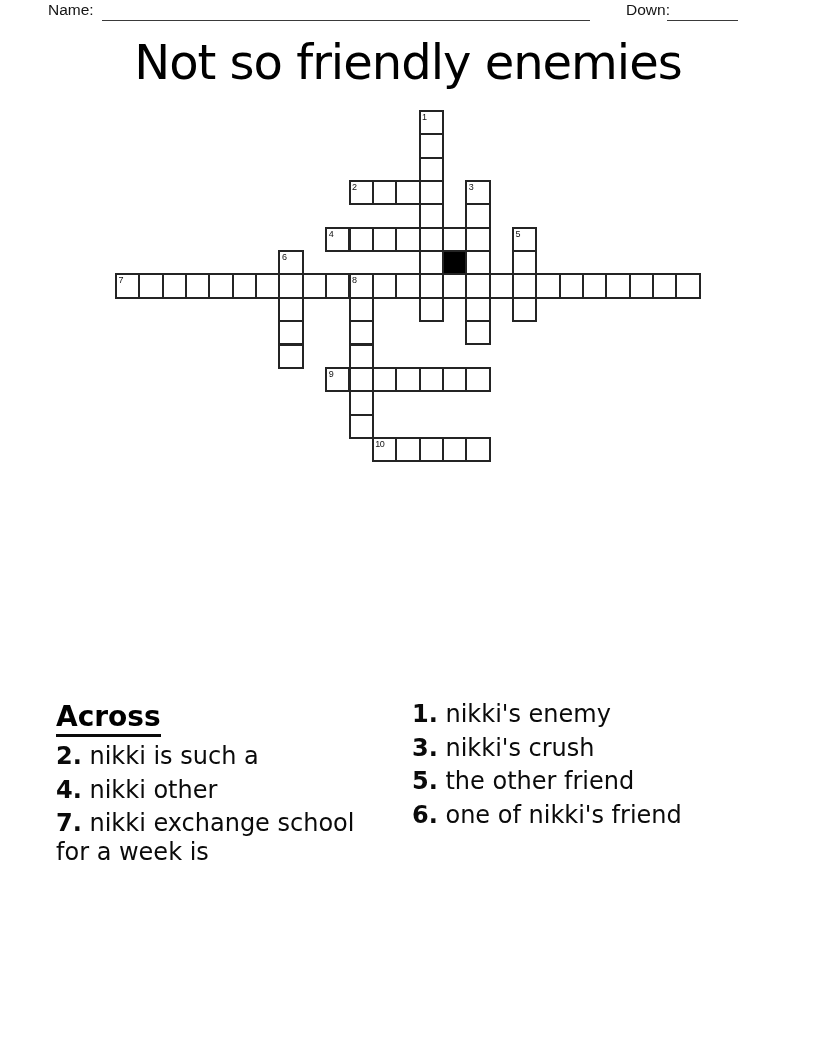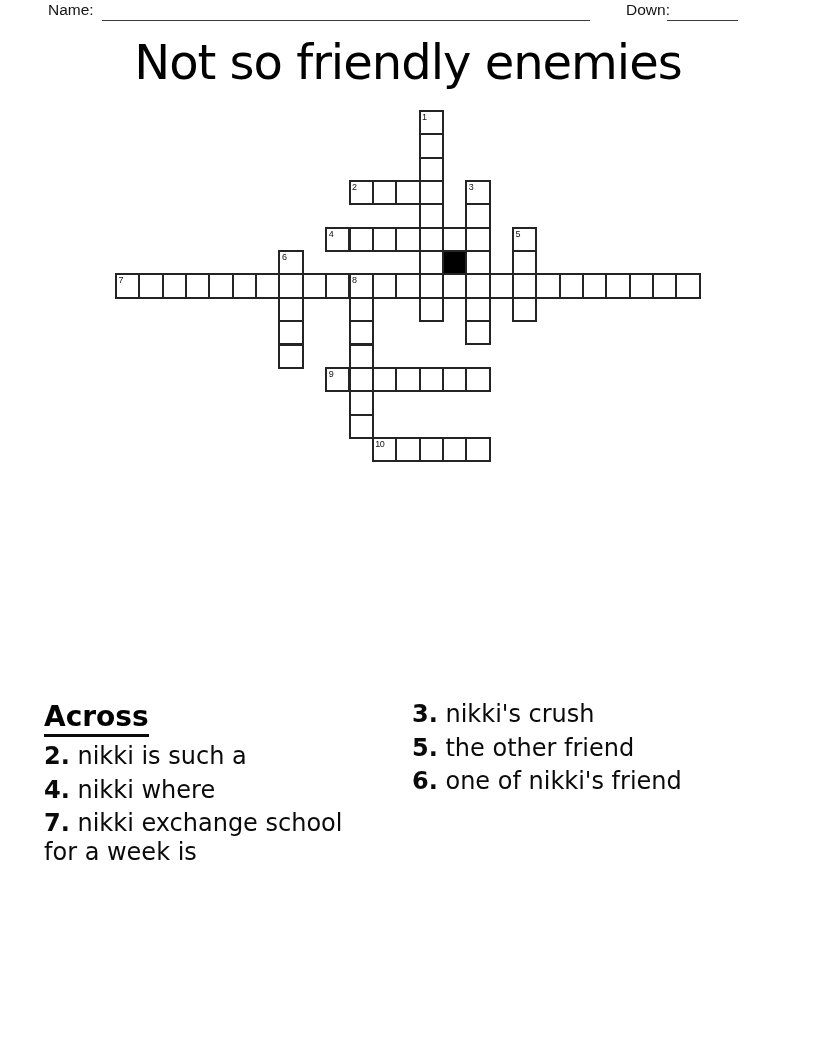--- a/index.html
+++ b/index.html
@@ -125,32 +125,33 @@
       <div class="cell" style="left: 371.85px; top: 436.9px; width: 25.35px; height: 25.35px;">
         <span class="cellnum">10</span>
       </div>
       <div class="cell" style="left: 395.2px; top: 436.9px; width: 25.35px; height: 25.35px;"></div>
       <div class="cell" style="left: 418.55px; top: 436.9px; width: 25.35px; height: 25.35px;"></div>
       <div class="cell" style="left: 441.9px; top: 436.9px; width: 25.35px; height: 25.35px;"></div>
       <div class="cell" style="left: 465.25px; top: 436.9px; width: 25.35px; height: 25.35px;"></div>
       <div class="cell black" style="left: 441.9px; top: 250.1px; width: 25.35px; height: 25.35px;"></div>
     </div>
 
-  <div class="clues" style="left:44px;">
+  <div class="clues" style="left:56px;">
     <h2>
       <span>Across</span>
     </h2>
     <div id="across-list">
         <div class="clue"><b>2.</b><span> nikki is such a</span></div>
-        <div class="clue"><b>4.</b><span> nikki where</span></div>
+        <div class="clue"><b>4.</b><span> nikki other</span></div>
         <div class="clue"><b>7.</b><span> nikki exchange school for a week is</span></div>
       </div>
   </div>
 
   <div class="clues" style="left:412px;">
     <div id="down-list">
+        <div class="clue"><b>1.</b><span> nikki's enemy</span></div>
         <div class="clue"><b>3.</b><span> nikki's crush</span></div>
         <div class="clue"><b>5.</b><span> the other friend</span></div>
         <div class="clue"><b>6.</b><span> one of nikki's friend</span></div>
       </div>
   </div>
 
 </div>
 
 </body></html>

